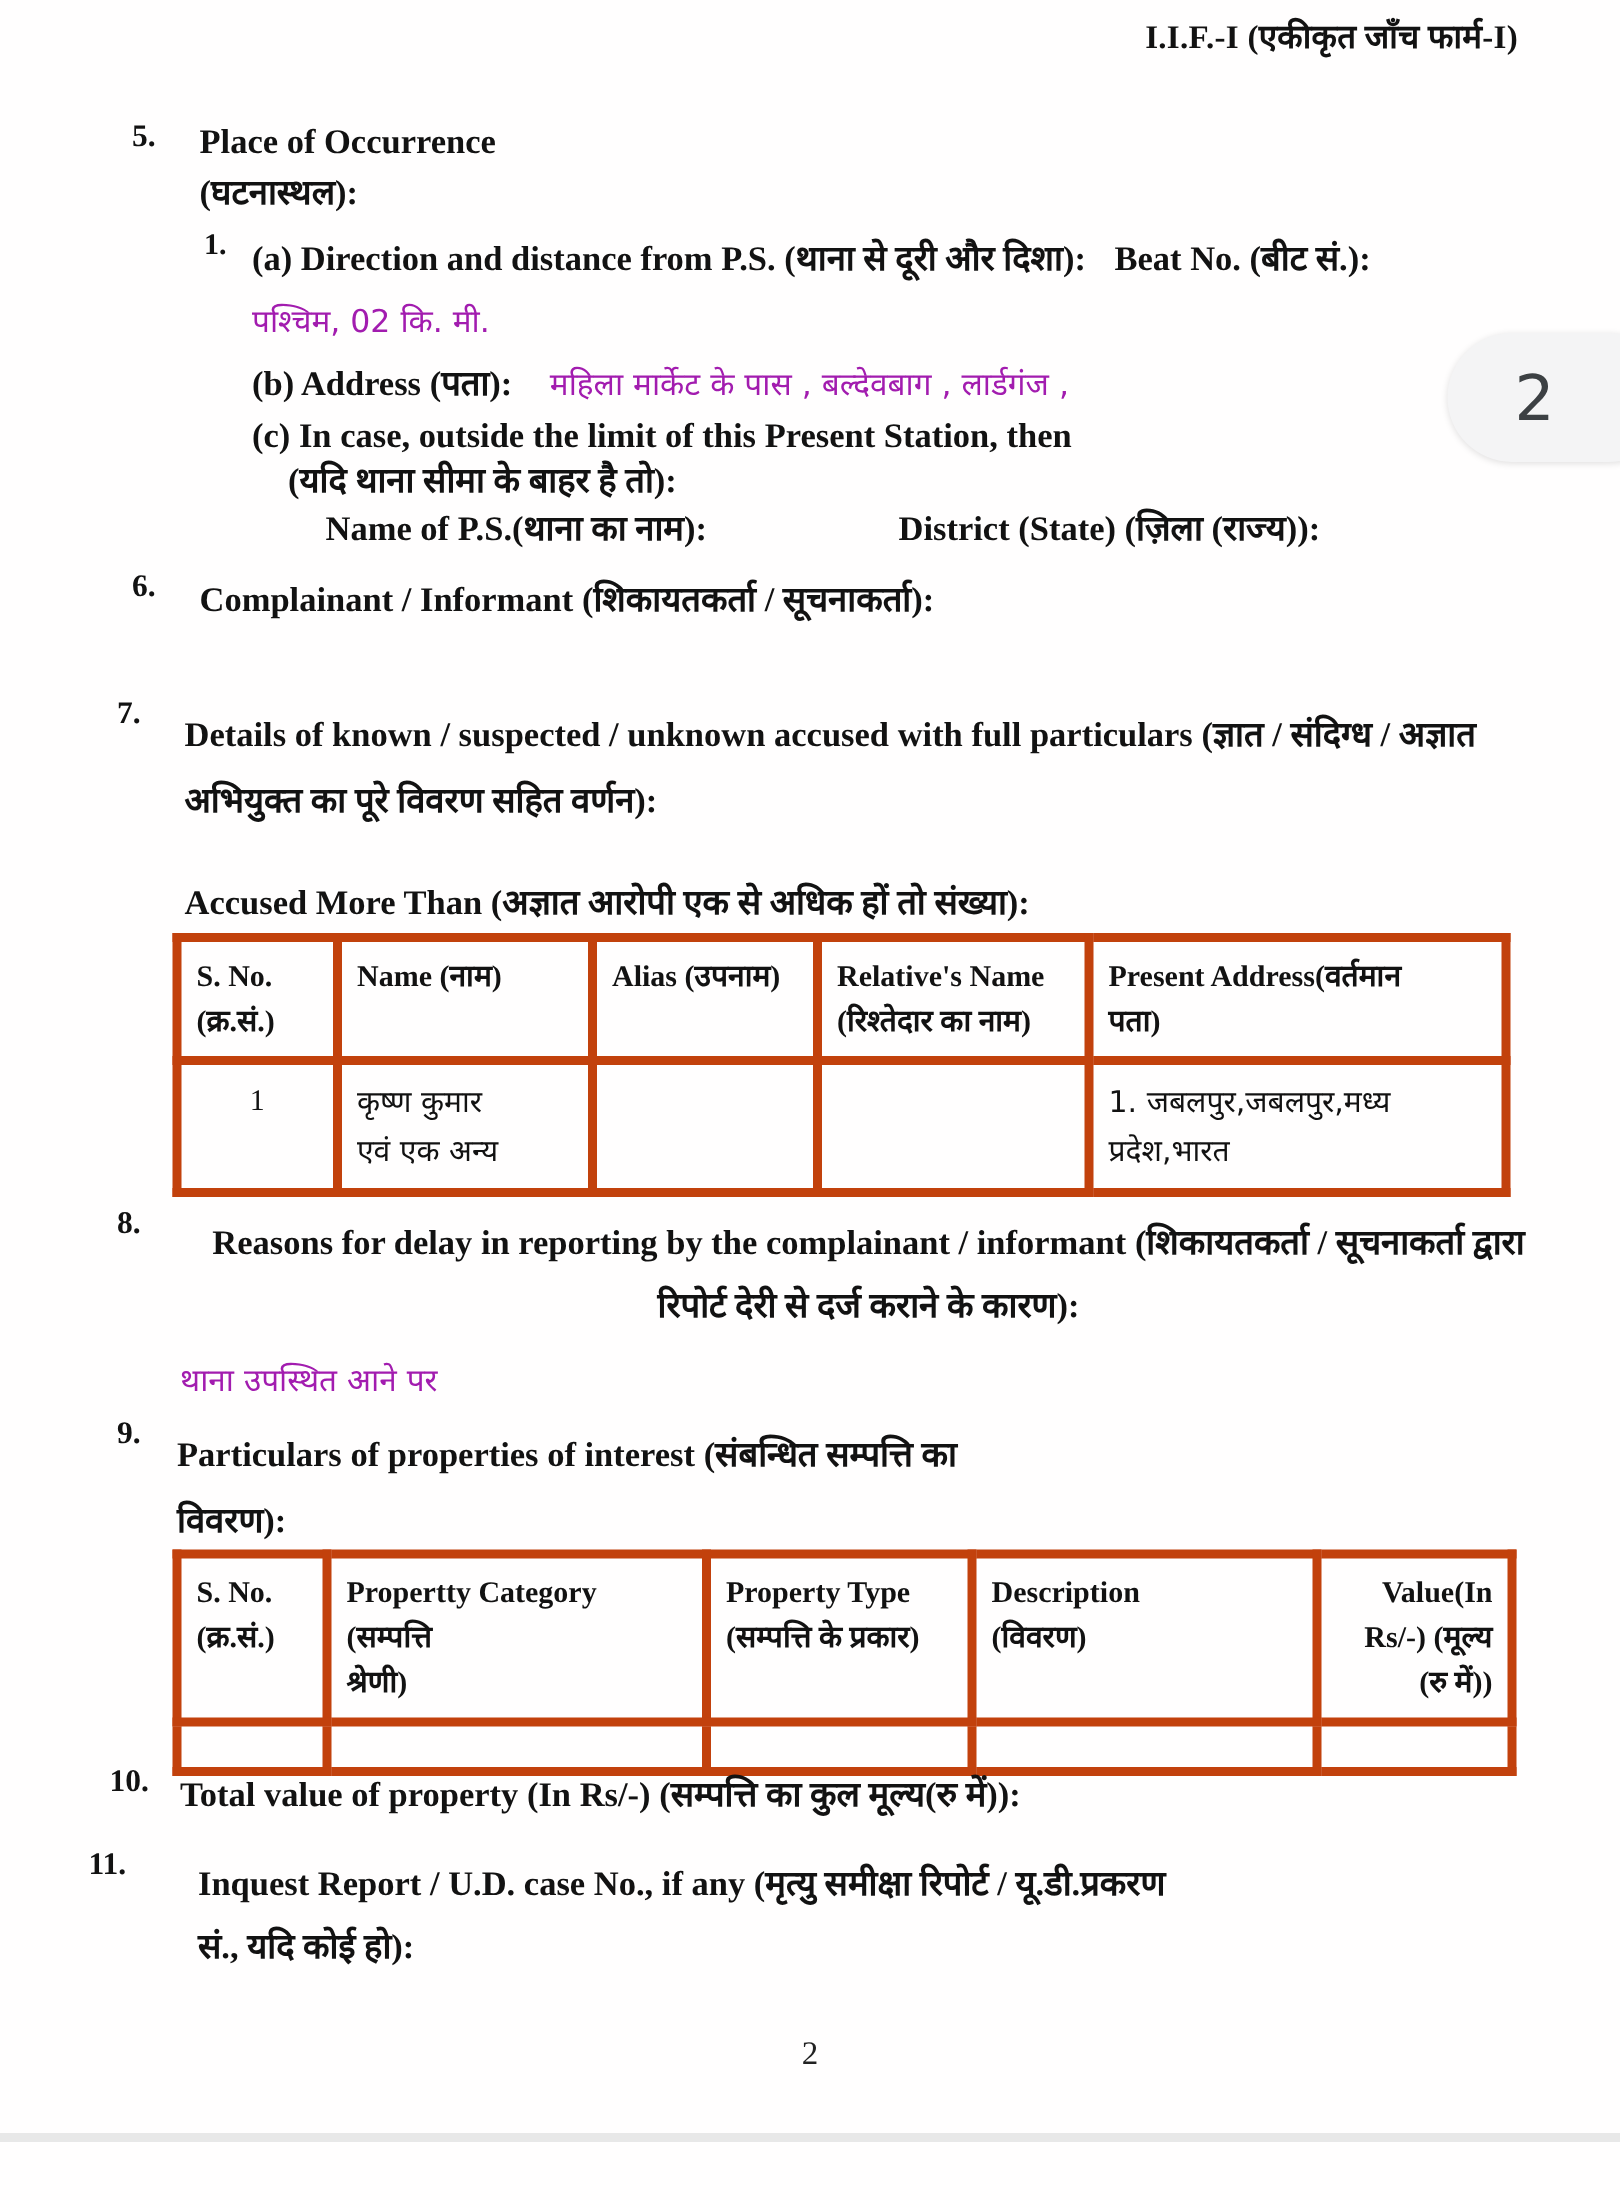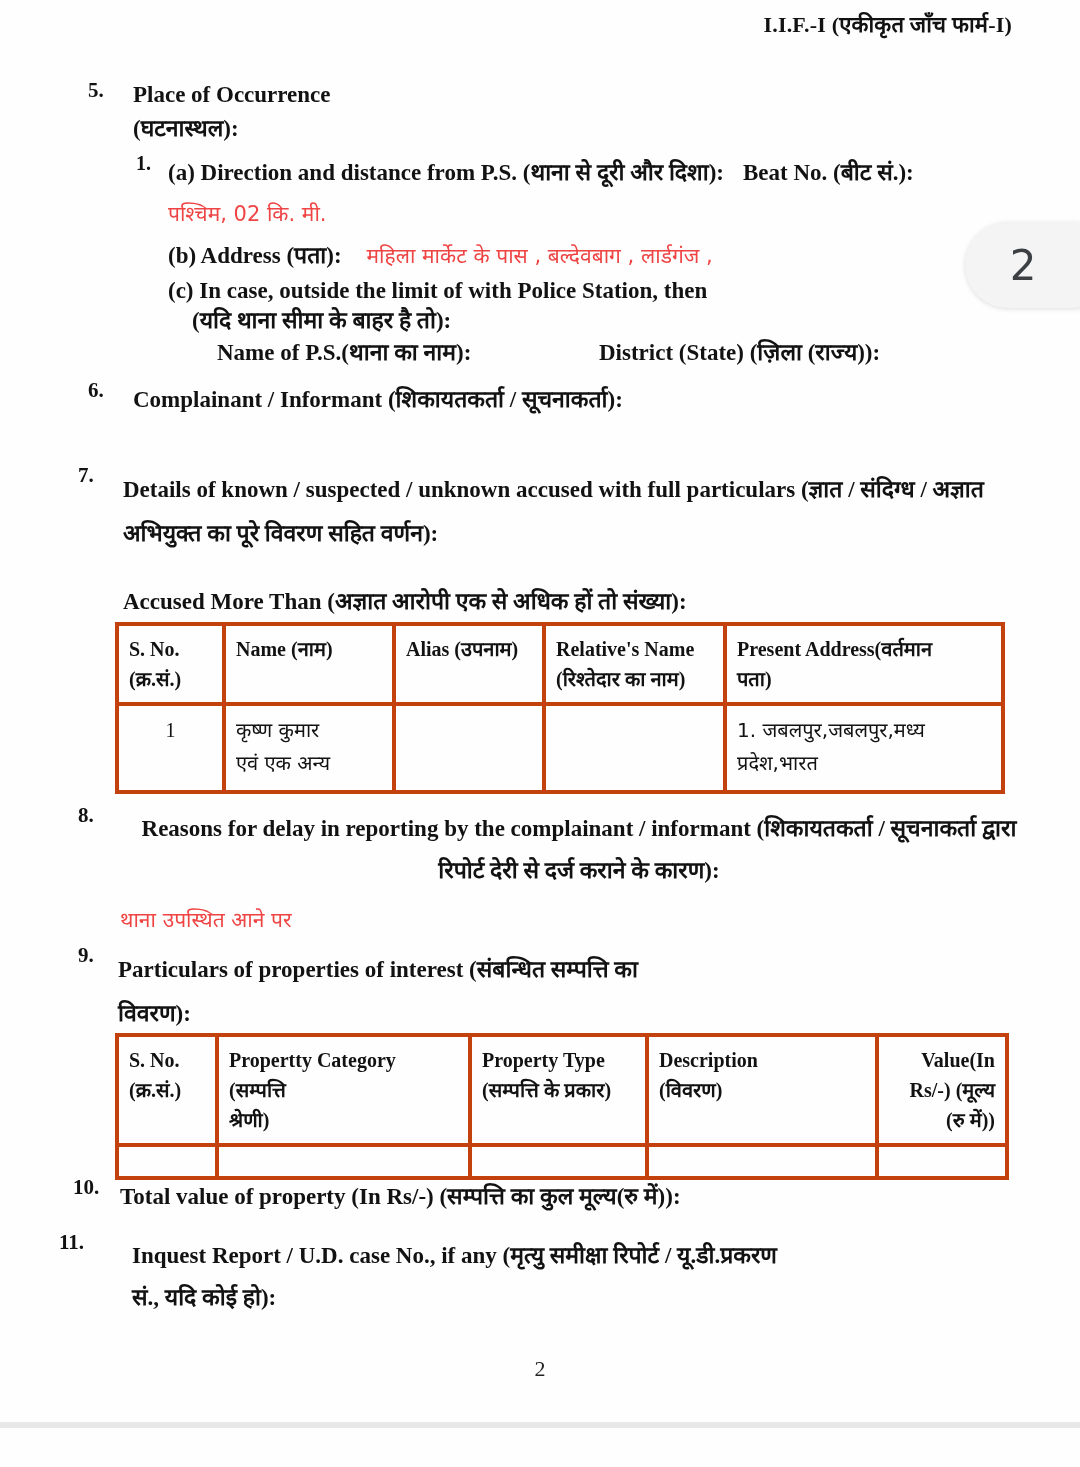--- a/index.html
+++ b/index.html
@@ -22,35 +22,35 @@
     flex:0 0 45px; font-weight:bold; font-size:21px;
     position:relative; top:-5px;
   }
   .sec.flat .num { top:0; }
   .sec .body { flex:1; }
   .lbl { font-weight:bold; font-size:23px; line-height:34px; }
   .preline { white-space:pre-line; }
   .lh44 { line-height:44px; }
   .val {
     font-family:"DejaVu Sans",sans-serif; font-weight:400;
-    font-size:21px; color:#ef4444;
+    font-size:21px; color:#a21caf;
   }
 
   
   .item1 { position:absolute; left:168px; top:152px; width:860px; height:240px; }
   .item1 .inum {
     position:absolute; left:-32px; top:0px;
     font-weight:bold; font-size:20px;
   }
   .item1 .ln { position:absolute; left:0; }
 
   table { border-collapse:collapse; table-layout:fixed; }
   .tbl { position:absolute; }
   .tbl td, .tbl th {
-    border:4px solid #c2410c; vertical-align:top;
+    border:6px solid #c2410c; vertical-align:top;
     padding:8px 10px; text-align:left;
   }
   .tbl th { font-weight:bold; font-size:20px; line-height:30px; white-space:pre-line; }
   .tbl td {
     font-family:"DejaVu Sans",sans-serif; font-size:20px;
     line-height:33px; white-space:pre-line;
   }
   .tbl td.sn { text-align:center; font-family:"Liberation Serif",serif; }
   th.right { text-align:right; }
 
@@ -92,21 +92,21 @@
     <span class="inum">1.</span>
     <div class="ln" style="top:4px;">
       <span class="lbl">(a) Direction and distance from P.S. (थाना से दूरी और दिशा):</span>
       <span class="lbl" style="margin-left:15px;">Beat No. (बीट सं.):</span>
     </div>
     <div class="ln val" style="top:47px;">पश्चिम, 02 कि. मी.</div>
     <div class="ln" style="top:87px;">
       <span class="lbl">(b) Address (पता):</span>
       <span class="val" style="margin-left:21px;">महिला मार्केट के पास , बल्देवबाग , लार्डगंज ,</span>
     </div>
-    <div class="ln lbl" style="top:122px;">(c) In case, outside the limit of with Police Station, then</div>
+    <div class="ln lbl" style="top:122px;">(c) In case, outside the limit of this Present Station, then</div>
     <div class="ln lbl" style="top:152px; left:24px;">(यदि थाना सीमा के बाहर है तो):</div>
     <div class="ln" style="top:184px; left:49px; width:820px;">
       <span class="lbl" style="display:inline-block; width:378px;">Name of P.S.(थाना का नाम):</span>
       <span class="lbl">District (State) (ज़िला (राज्य)):</span>
     </div>
   </div>
 
   <div class="sec" style="left:88px; top:383px; width:760px;">
     <span class="num">6.</span>
     <div class="body lbl">Complainant / Informant (शिकायतकर्ता / सूचनाकर्ता):</div>

